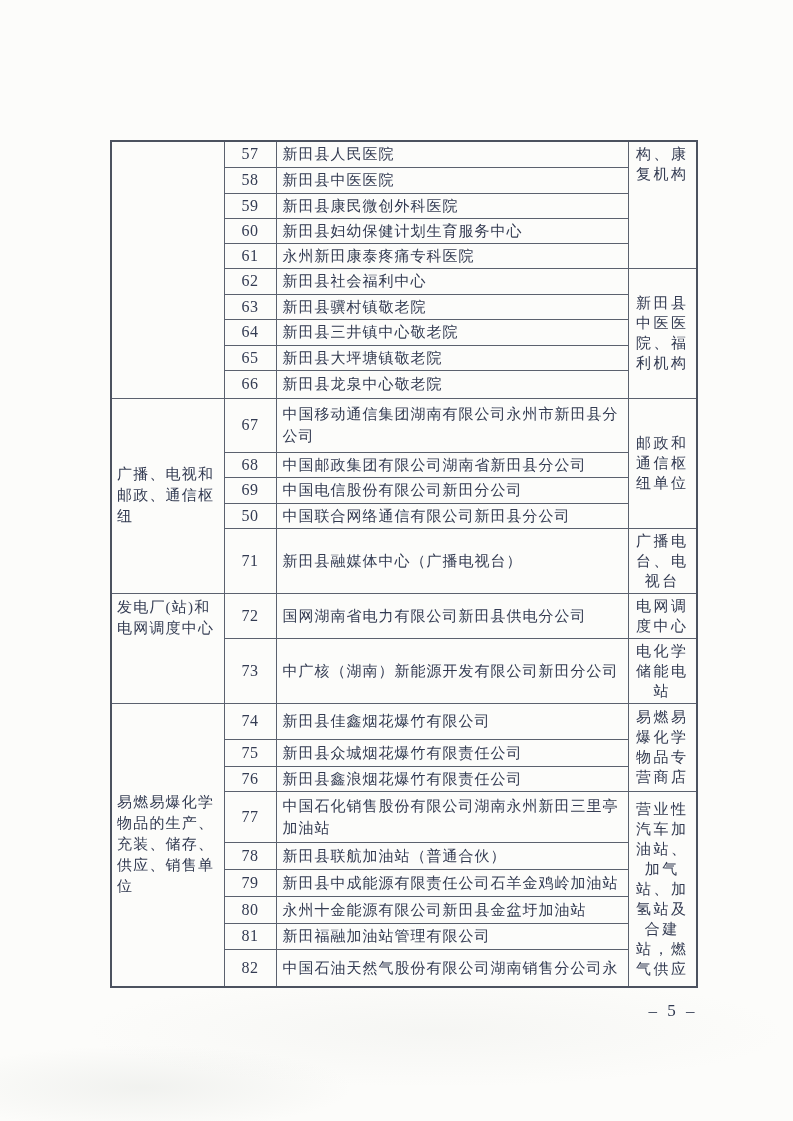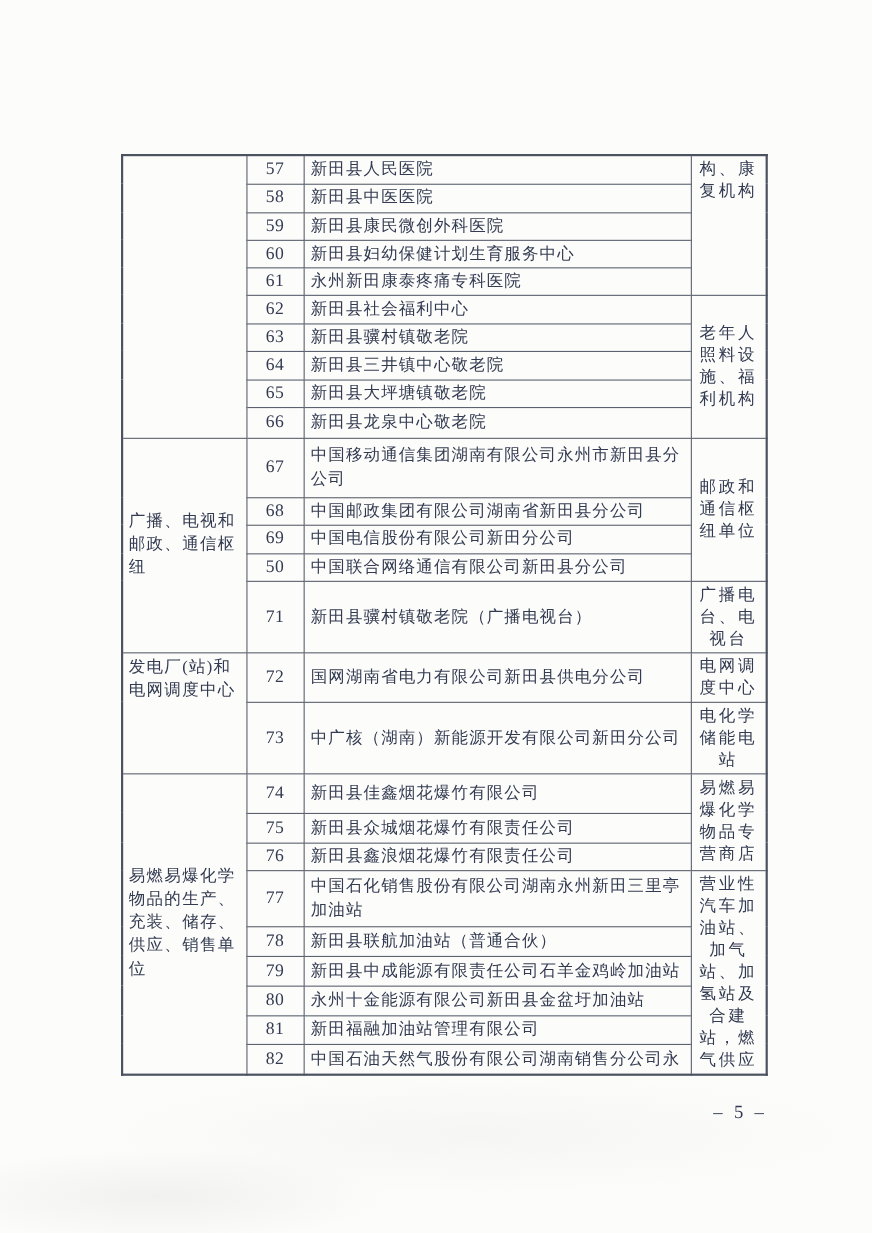--- a/index.html
+++ b/index.html
@@ -100,21 +100,21 @@
         <td class="num">60</td>
         <td class="name">新田县妇幼保健计划生育服务中心</td>
       </tr>
       <tr style="height:25px">
         <td class="num">61</td>
         <td class="name">永州新田康泰疼痛专科医院</td>
       </tr>
       <tr style="height:26px">
         <td class="num">62</td>
         <td class="name">新田县社会福利中心</td>
-        <td class="sub" rowspan="5">老年人照料设施、福利机构</td>
+        <td class="sub" rowspan="5">新田县中医医院、福利机构</td>
       </tr>
       <tr style="height:25px">
         <td class="num">63</td>
         <td class="name">新田县骥村镇敬老院</td>
       </tr>
       <tr style="height:26px">
         <td class="num">64</td>
         <td class="name">新田县三井镇中心敬老院</td>
       </tr>
       <tr style="height:25px">
@@ -139,21 +139,21 @@
       <tr style="height:26px">
         <td class="num">69</td>
         <td class="name">中国电信股份有限公司新田分公司</td>
       </tr>
       <tr style="height:25px">
         <td class="num">50</td>
         <td class="name">中国联合网络通信有限公司新田县分公司</td>
       </tr>
       <tr style="height:57px">
         <td class="num">71</td>
-        <td class="name">新田县骥村镇敬老院（广播电视台）</td>
+        <td class="name">新田县融媒体中心（广播电视台）</td>
         <td class="sub">广播电台、电视台</td>
       </tr>
 
       <tr style="height:45px">
         <td class="cat v-top" rowspan="2">发电厂(站)和电网调度中心</td>
         <td class="num">72</td>
         <td class="name">国网湖南省电力有限公司新田县供电分公司</td>
         <td class="sub">电网调度中心</td>
       </tr>
       <tr style="height:64px">
@@ -190,21 +190,21 @@
         <td class="name">新田县中成能源有限责任公司石羊金鸡岭加油站</td>
       </tr>
       <tr style="height:27px">
         <td class="num">80</td>
         <td class="name">永州十金能源有限公司新田县金盆圩加油站</td>
       </tr>
       <tr style="height:26px">
         <td class="num">81</td>
         <td class="name">新田福融加油站管理有限公司</td>
       </tr>
-      <tr style="height:28px">
+      <tr style="height:38px">
         <td class="num">82</td>
         <td class="name">中国石油天然气股份有限公司湖南销售分公司永</td>
       </tr>
     </tbody>
   </table>
 
   <div class="page-num">– 5 –</div>
 
 </div>
 

